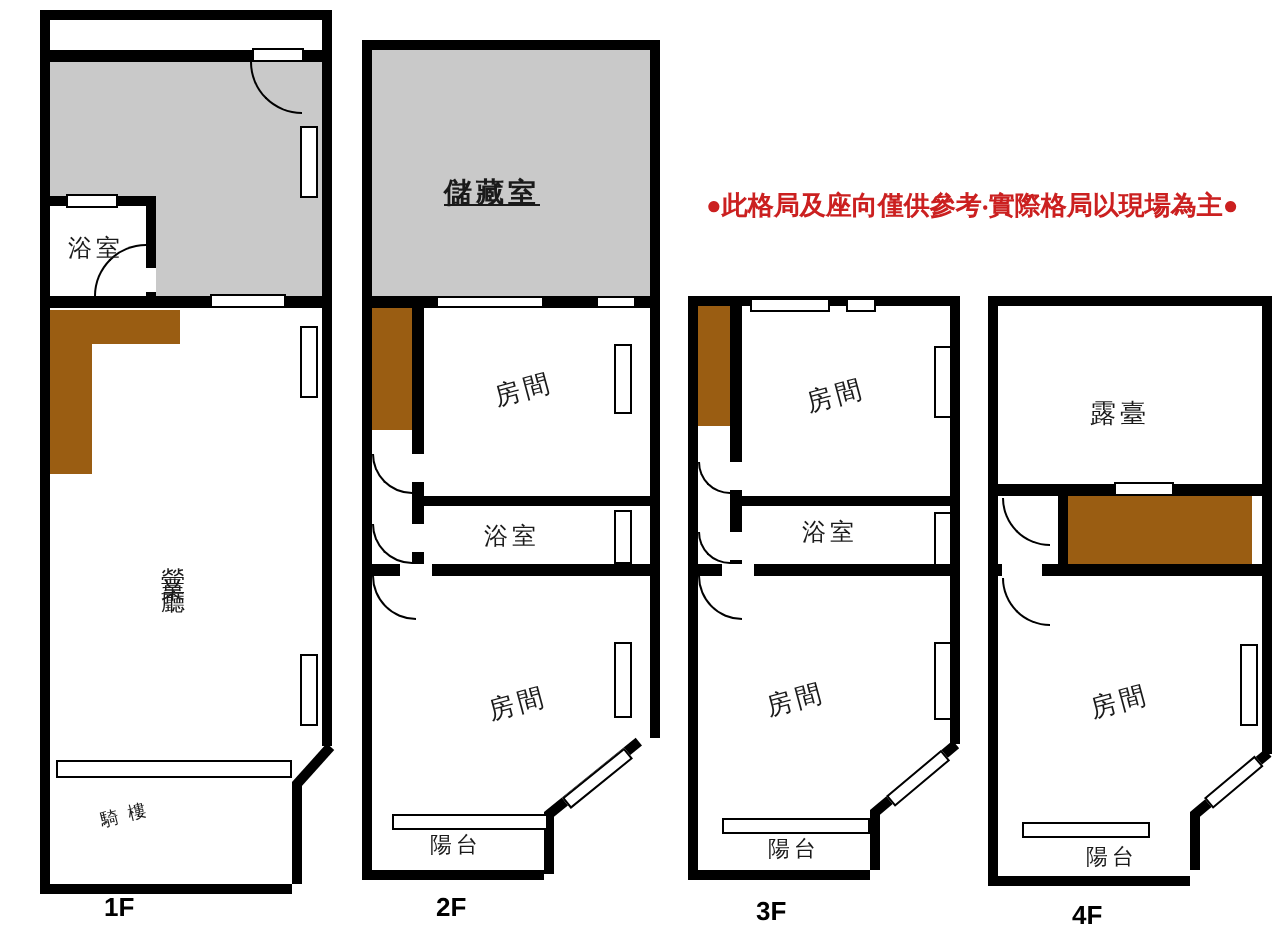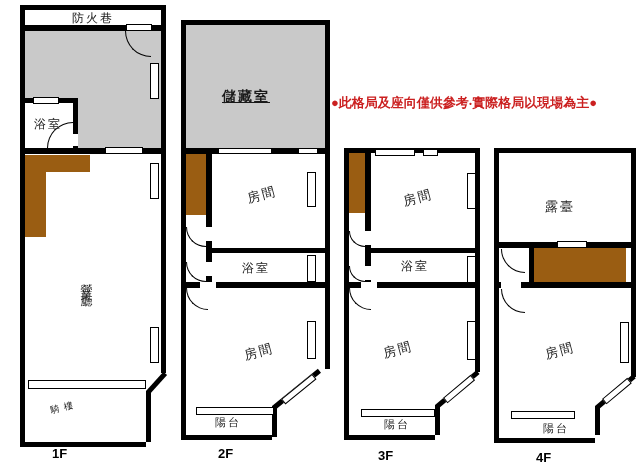--- a/index.html
+++ b/index.html
@@ -31,21 +31,20 @@
   .flabel{position:absolute;font:bold 13px "Liberation Sans",sans-serif;color:#000;}
   .wm{position:absolute;left:8px;top:382px;font:bold 57px "Liberation Sans",sans-serif;
       color:#1e8cee;white-space:nowrap;z-index:30;}
 </style>
 </head>
 <body>
 
 <div id="canvas">
 
   <div class="floor" style="left:20px;top:5px;width:146px;height:442px;">
-    <div class="lbl" style="left:0;top:1px;width:136px;height:14px;">防火巷</div>
     <div class="w" style="left:0;top:15px;width:136px;height:6px;"></div>
     <div class="fill gray" style="left:0;top:21px;width:136px;height:117px;"></div>
     <div class="wb" style="left:101px;top:14px;width:26px;height:7px;"></div>
     <div class="arc arc-bl" style="left:100px;top:21px;width:26px;height:26px;"></div>
     <div class="wb" style="left:125px;top:53px;width:9px;height:36px;"></div>
     <div class="fill white" style="left:0;top:93px;width:48px;height:45px;"></div>
     <div class="w" style="left:0;top:88px;width:53px;height:5px;"></div>
     <div class="wb" style="left:8px;top:87px;width:26px;height:7px;"></div>
     <div class="w" style="left:48px;top:88px;width:5px;height:50px;"></div>
     <div class="fill white" style="left:48px;top:124px;width:5px;height:12px;"></div>
@@ -135,20 +134,20 @@
     <div class="lbl f13 r15" style="left:26px;top:186px;width:70px;height:24px;">房間</div>
     <div class="wb" style="left:121px;top:169px;width:9px;height:41px;"></div>
     <div class="patch" style="left:96px;top:224px;width:50px;height:80px;"></div>
     <div class="diag" style="left:96px;top:253px;width:49px;height:5px;transform:rotate(-40deg);"></div>
     <div class="diagwin" style="left:103px;top:246px;width:33px;height:7px;transform:rotate(-40deg);"></div>
     <div class="w" style="left:96px;top:253px;width:5px;height:29px;"></div>
     <div class="wb" style="left:12px;top:258px;width:64px;height:8px;"></div>
     <div class="lbl f11" style="left:27px;top:268px;width:60px;height:14px;">陽台</div>
   </div>
 
-  <div class="note" style="left:331px;top:93px;text-align:right;">●此格局及座向僅供參考‧實際格局以現場為主●</div>
+  <div class="note" style="left:353px;top:93px;text-align:right;">●此格局及座向僅供參考‧實際格局以現場為主●</div>
 
   <div class="flabel" style="left:52px;top:446px;">1F</div>
   <div class="flabel" style="left:218px;top:446px;">2F</div>
   <div class="flabel" style="left:378px;top:448px;">3F</div>
   <div class="flabel" style="left:536px;top:450px;">4F</div>
 
 </div>
 
 </body></html>

